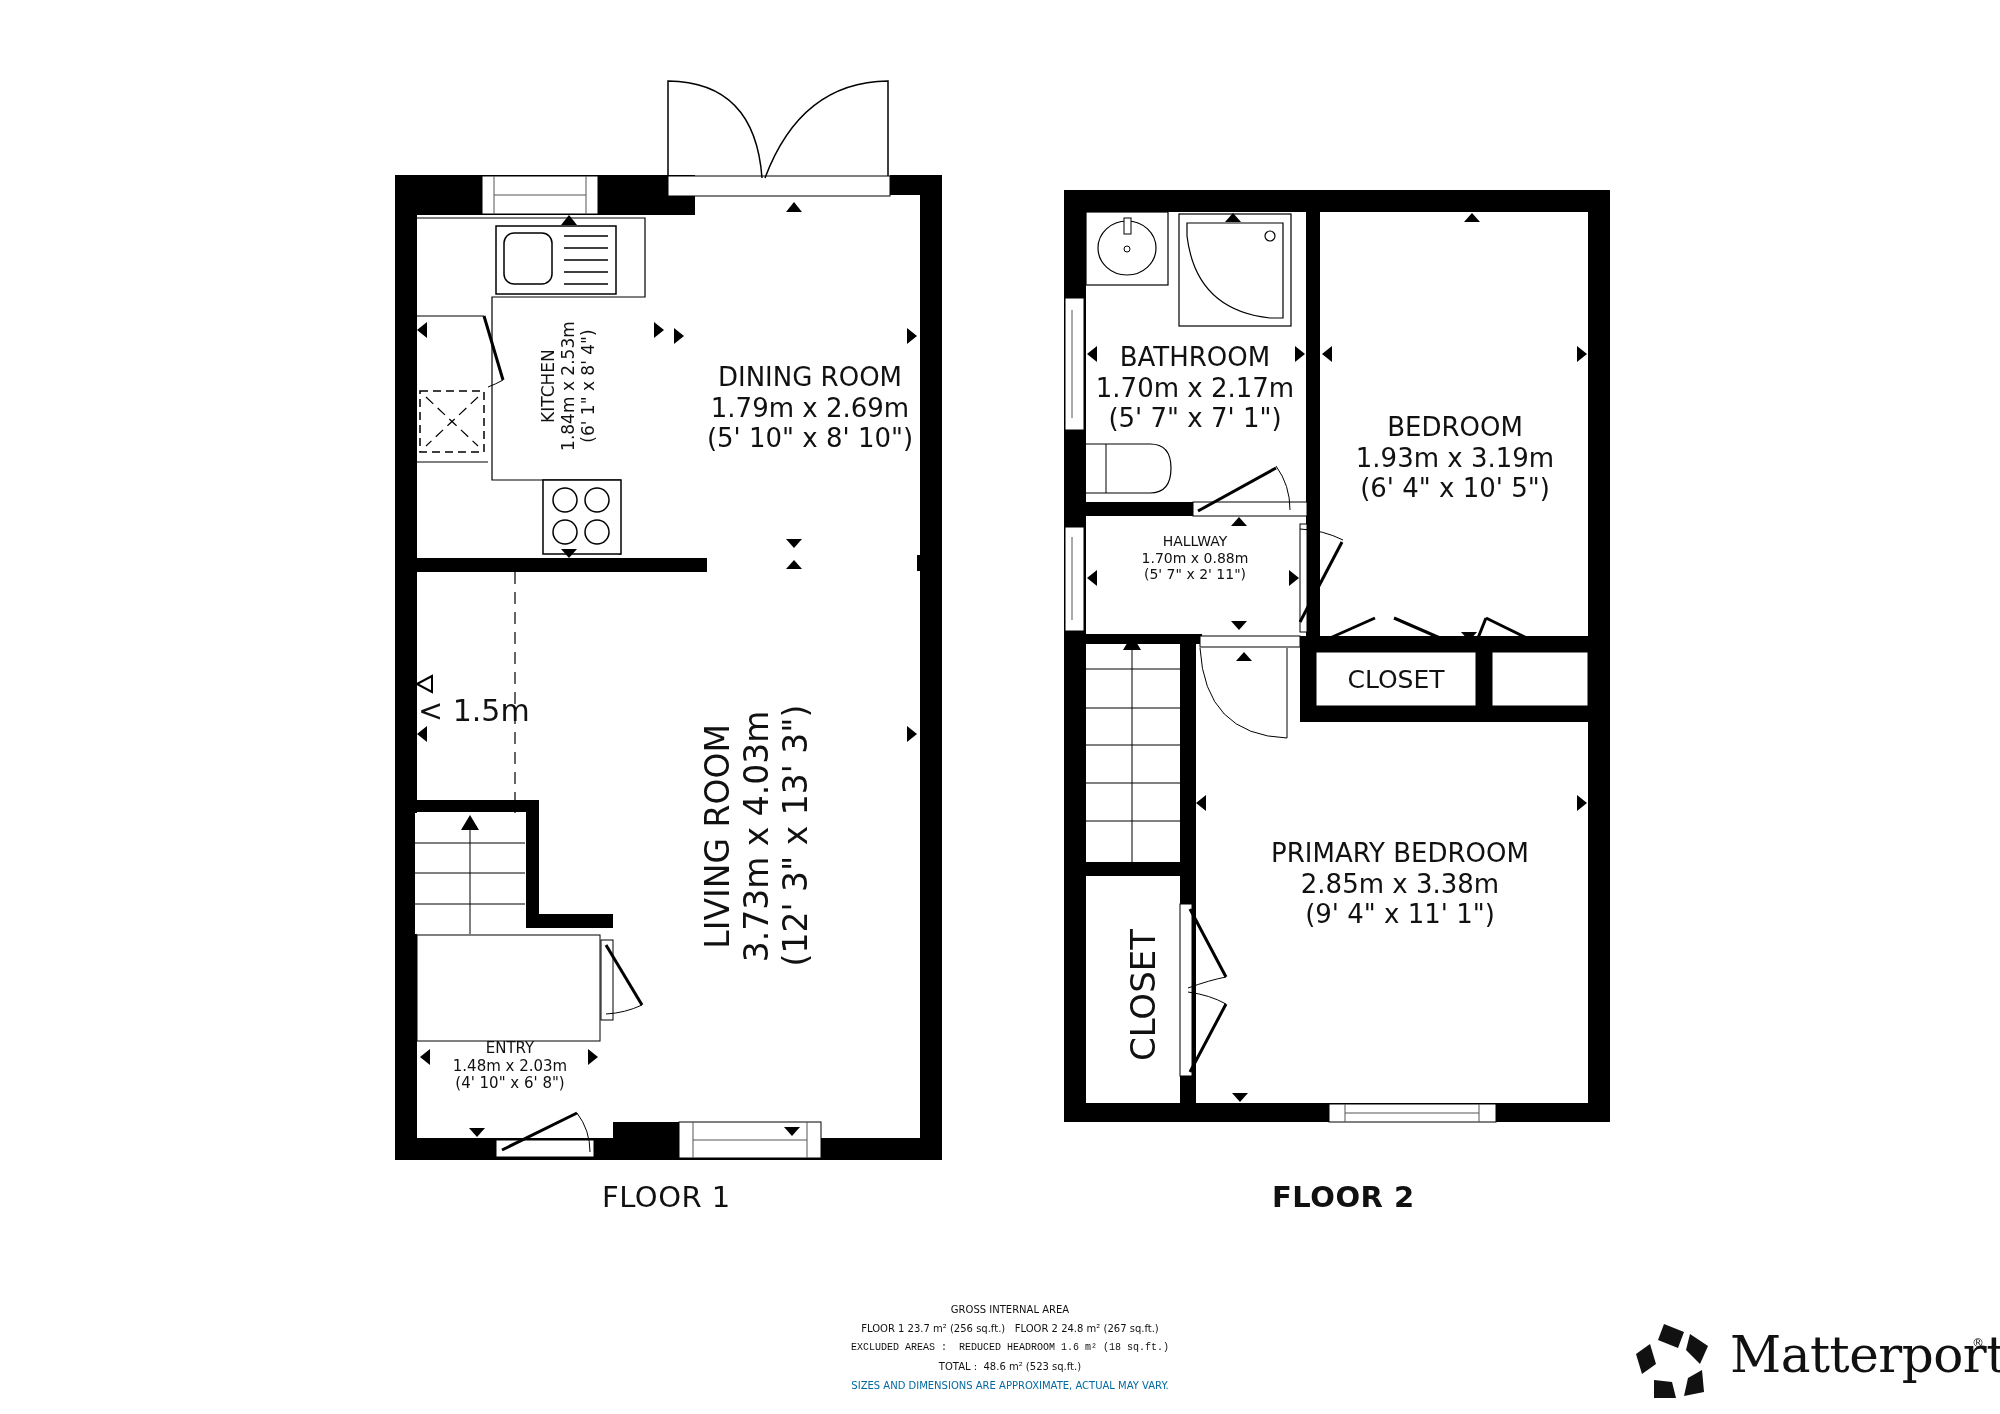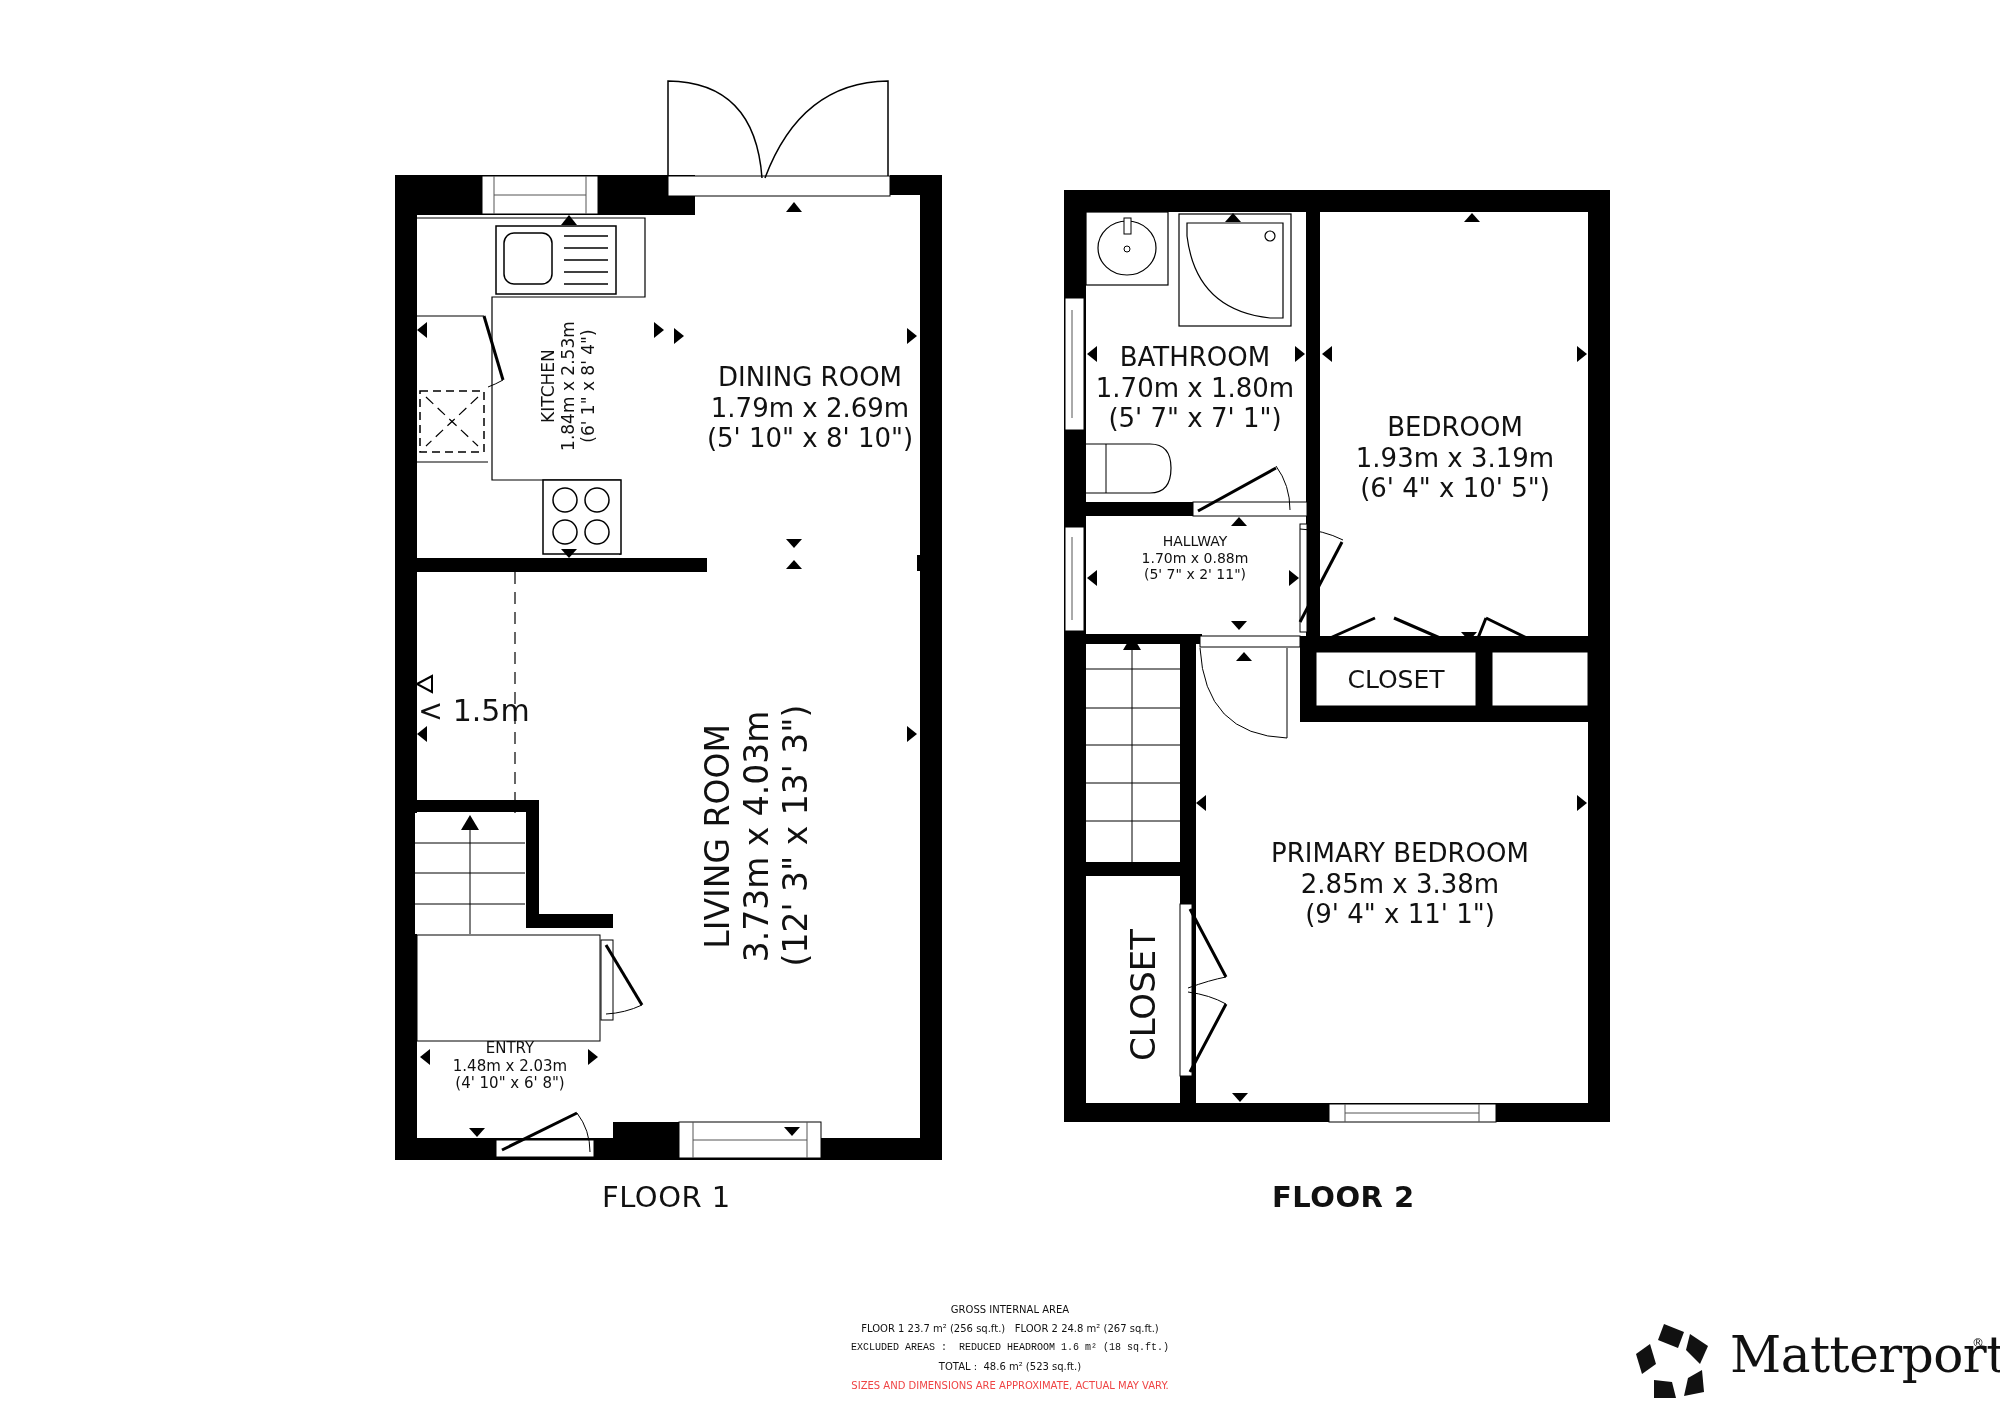--- a/index.html
+++ b/index.html
@@ -7,21 +7,21 @@
          font-family: "DejaVu Sans", sans-serif; color: #111; }
   svg.plan { position: absolute; left: 0; top: 0; }
   .lbl { position: absolute; text-align: center; line-height: 1.18; color: #111; white-space: nowrap; }
   .lbl span { display: block; }
   .big { font-size: 26px; }
   .small { font-size: 17px; }
   .rot { transform-origin: center center; transform: rotate(-90deg); }
   .floor-caption { position: absolute; font-size: 29px; letter-spacing: 0.5px; }
   .gia { position: absolute; left: 740px; top: 1300px; width: 540px; text-align: center;
          font-size: 10px; line-height: 19px; color: #111; }
-  .gia .note { color: #ef4444; }
+  .gia .note { color: #0369a1; }
   .brand { position: absolute; left: 1632px; top: 1318px; width: 370px; height: 90px; }
   .brand-name { position: absolute; left: 98px; top: 8px; font-family: "DejaVu Serif", serif;
                 font-size: 50px; color: #111; letter-spacing: -0.5px; }
   .brand-reg { position: absolute; left: 340px; top: 18px; font-size: 12px; }
 </style>
 </head>
 <body>
 
 <svg class="plan" width="2000" height="1414" viewBox="0 0 2000 1414">
 
@@ -235,21 +235,21 @@
 </div>
 
 <div class="lbl" style="left:448px; top:693px; font-size:30px;">
   <span style="margin-left:-30px;">&lt; 1.5m</span>
 </div>
 
 <div class="floor-caption" style="left:602px; top:1180px;">FLOOR 1</div>
 
 <div class="lbl big" style="left:1090px; top:342px; width:210px;">
   <span>BATHROOM</span>
-  <span>1.70m x 1.80m</span>
+  <span>1.70m x 2.17m</span>
   <span>(5' 7" x 7' 1")</span>
 </div>
 
 <div class="lbl big" style="left:1330px; top:412px; width:250px;">
   <span>BEDROOM</span>
   <span>1.93m x 3.19m</span>
   <span>(6' 4" x 10' 5")</span>
 </div>
 
 <div class="lbl" style="left:1100px; top:533px; width:190px; font-size:14px;">

